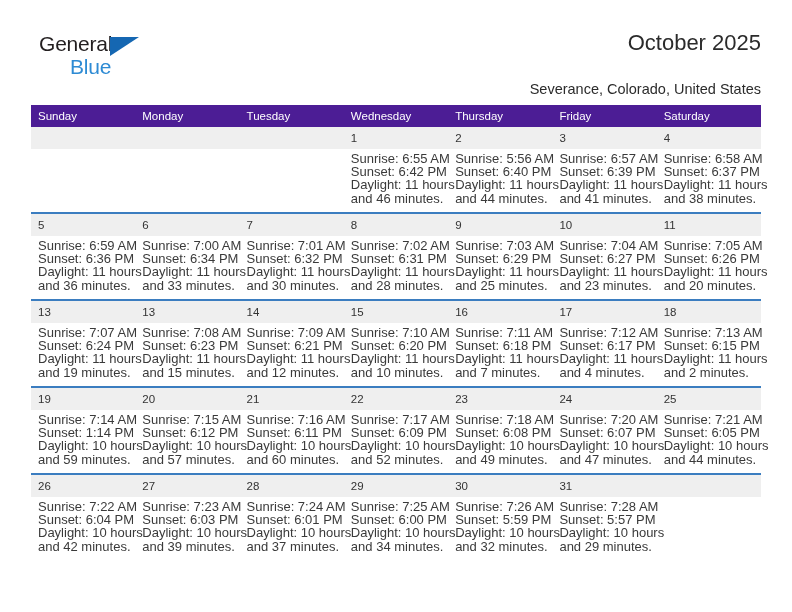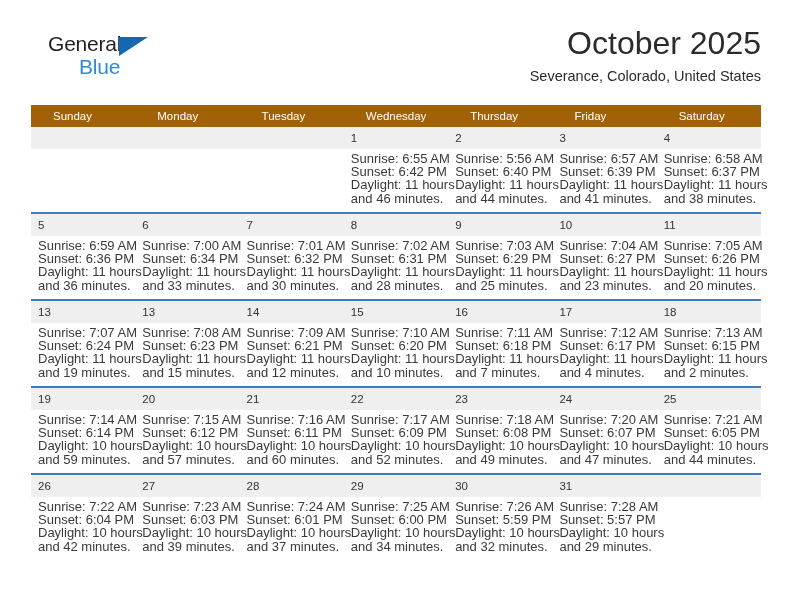--- a/index.html
+++ b/index.html
@@ -18,21 +18,21 @@
   .page {
     position: relative;
     width: 792px;
     height: 612px;
     box-sizing: border-box;
   }
 
   
   .header {
     position: absolute;
-    left: 48px;
+    left: 39px;
     top: 28px;
     right: 31px;
     height: 70px;
   }
 
   .logo {
     position: absolute;
     left: 0;
     top: 4px;
     width: 120px;
@@ -66,52 +66,52 @@
     font-family: "Liberation Sans", sans-serif;
   }
 
   .title-block {
     position: absolute;
     right: 0;
     top: 0;
     text-align: right;
   }
   .cal-title {
-    font-size: 32px;
+    font-size: 22px;
     color: #2b2b2b;
     line-height: 30px;
     font-weight: normal;
     margin: 0;
     white-space: nowrap;
   }
   .cal-subtitle {
     font-size: 14.5px;
     color: #2b2b2b;
     line-height: 20px;
-    margin-top: 8px;
+    margin-top: 21px;
     white-space: nowrap;
   }
 
   
   .calendar {
     position: absolute;
     left: 31px;
     top: 105px;
     width: 730px;
     border-collapse: collapse;
     table-layout: fixed;
   }
 
   .calendar th {
-    background: #a16207;
+    background: #4c1d95;
     color: #ffffff;
     font-size: 11.5px;
     font-weight: normal;
     text-align: left;
-    padding: 5px 0 5px 22px;
+    padding: 5px 0 5px 7px;
     height: 10px;
     border: none;
   }
 
   .calendar td {
     width: 104.28px;
     vertical-align: top;
     padding: 0;
     border: none;
     border-top: 2px solid #3b7dc0;
@@ -352,21 +352,21 @@
               <div>Daylight: 11 hours</div>
               <div>and 2 minutes.</div>
             </div>
           </td>
         </tr>
         <tr class="week-row">
           <td>
             <div class="daynum">19</div>
             <div class="info">
               <div>Sunrise: 7:14 AM</div>
-              <div>Sunset: 6:14 PM</div>
+              <div>Sunset: 1:14 PM</div>
               <div>Daylight: 10 hours</div>
               <div>and 59 minutes.</div>
             </div>
           </td>
           <td>
             <div class="daynum">20</div>
             <div class="info">
               <div>Sunrise: 7:15 AM</div>
               <div>Sunset: 6:12 PM</div>
               <div>Daylight: 10 hours</div>

